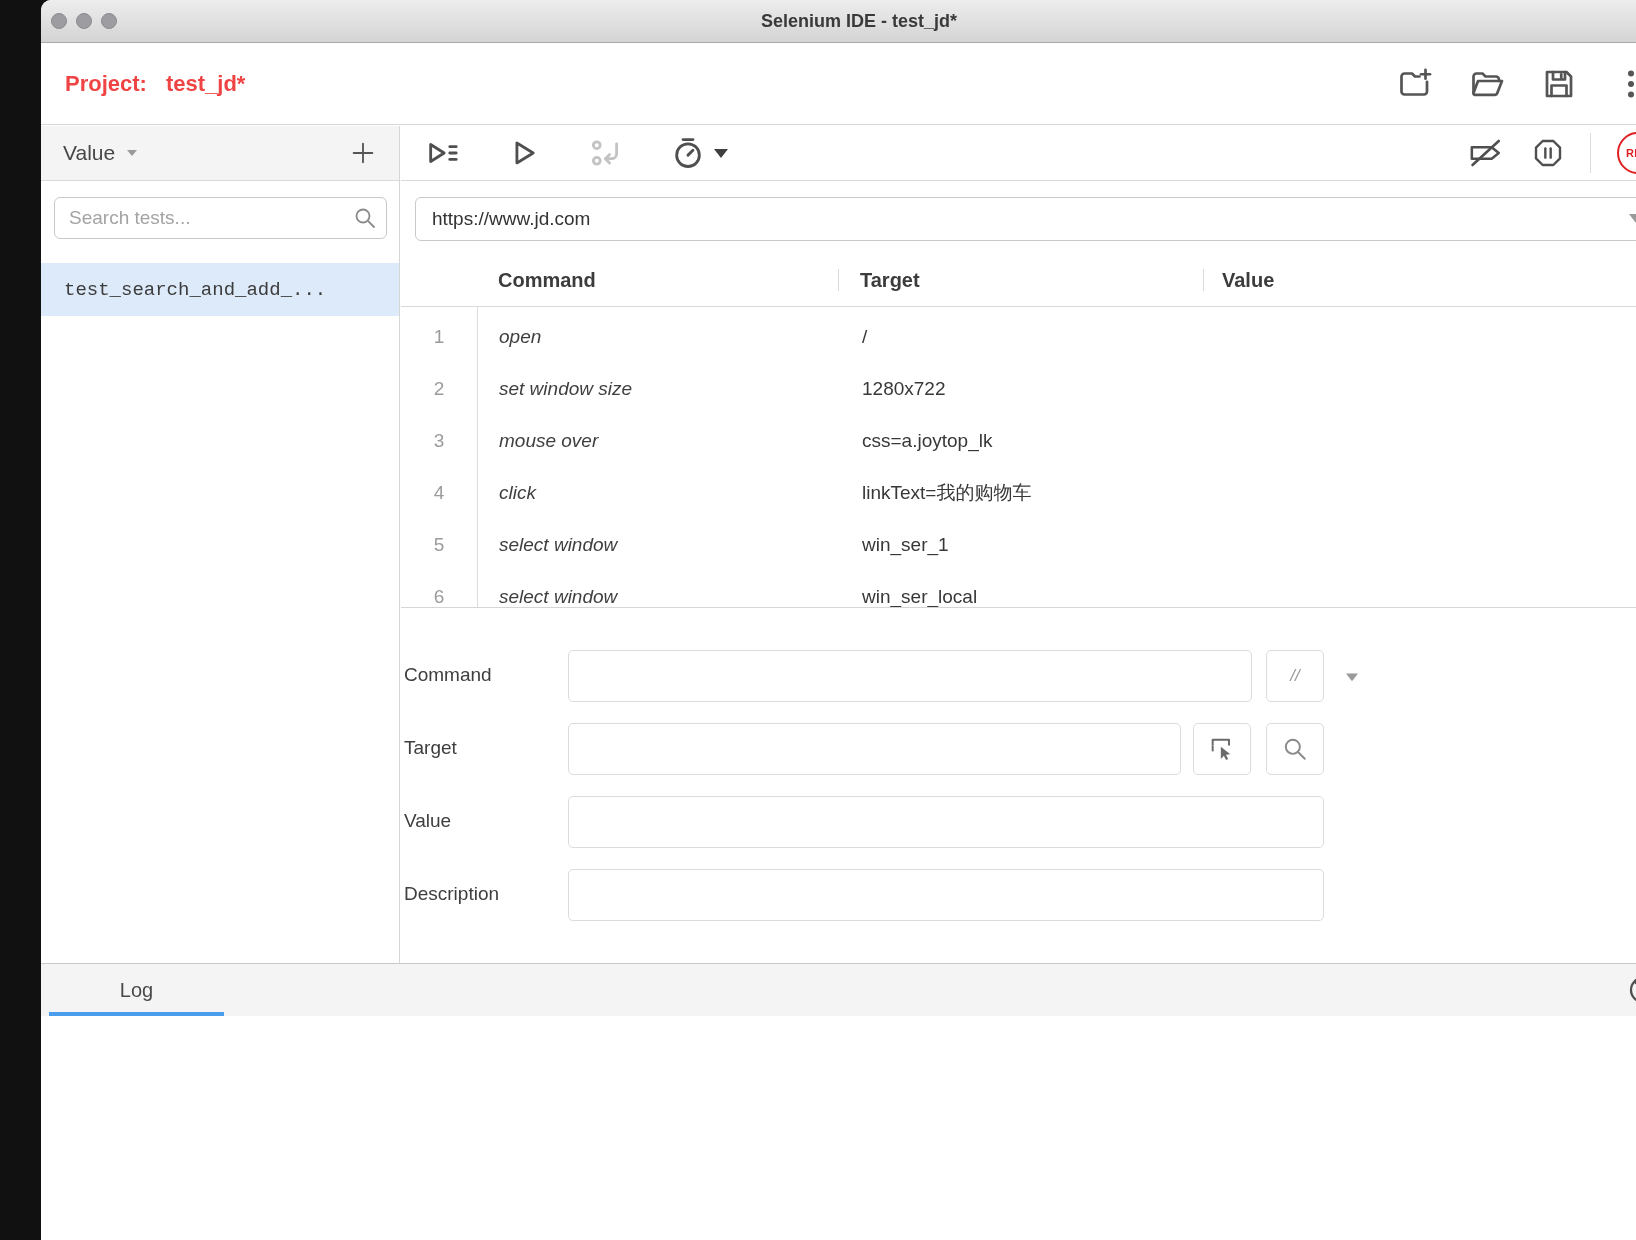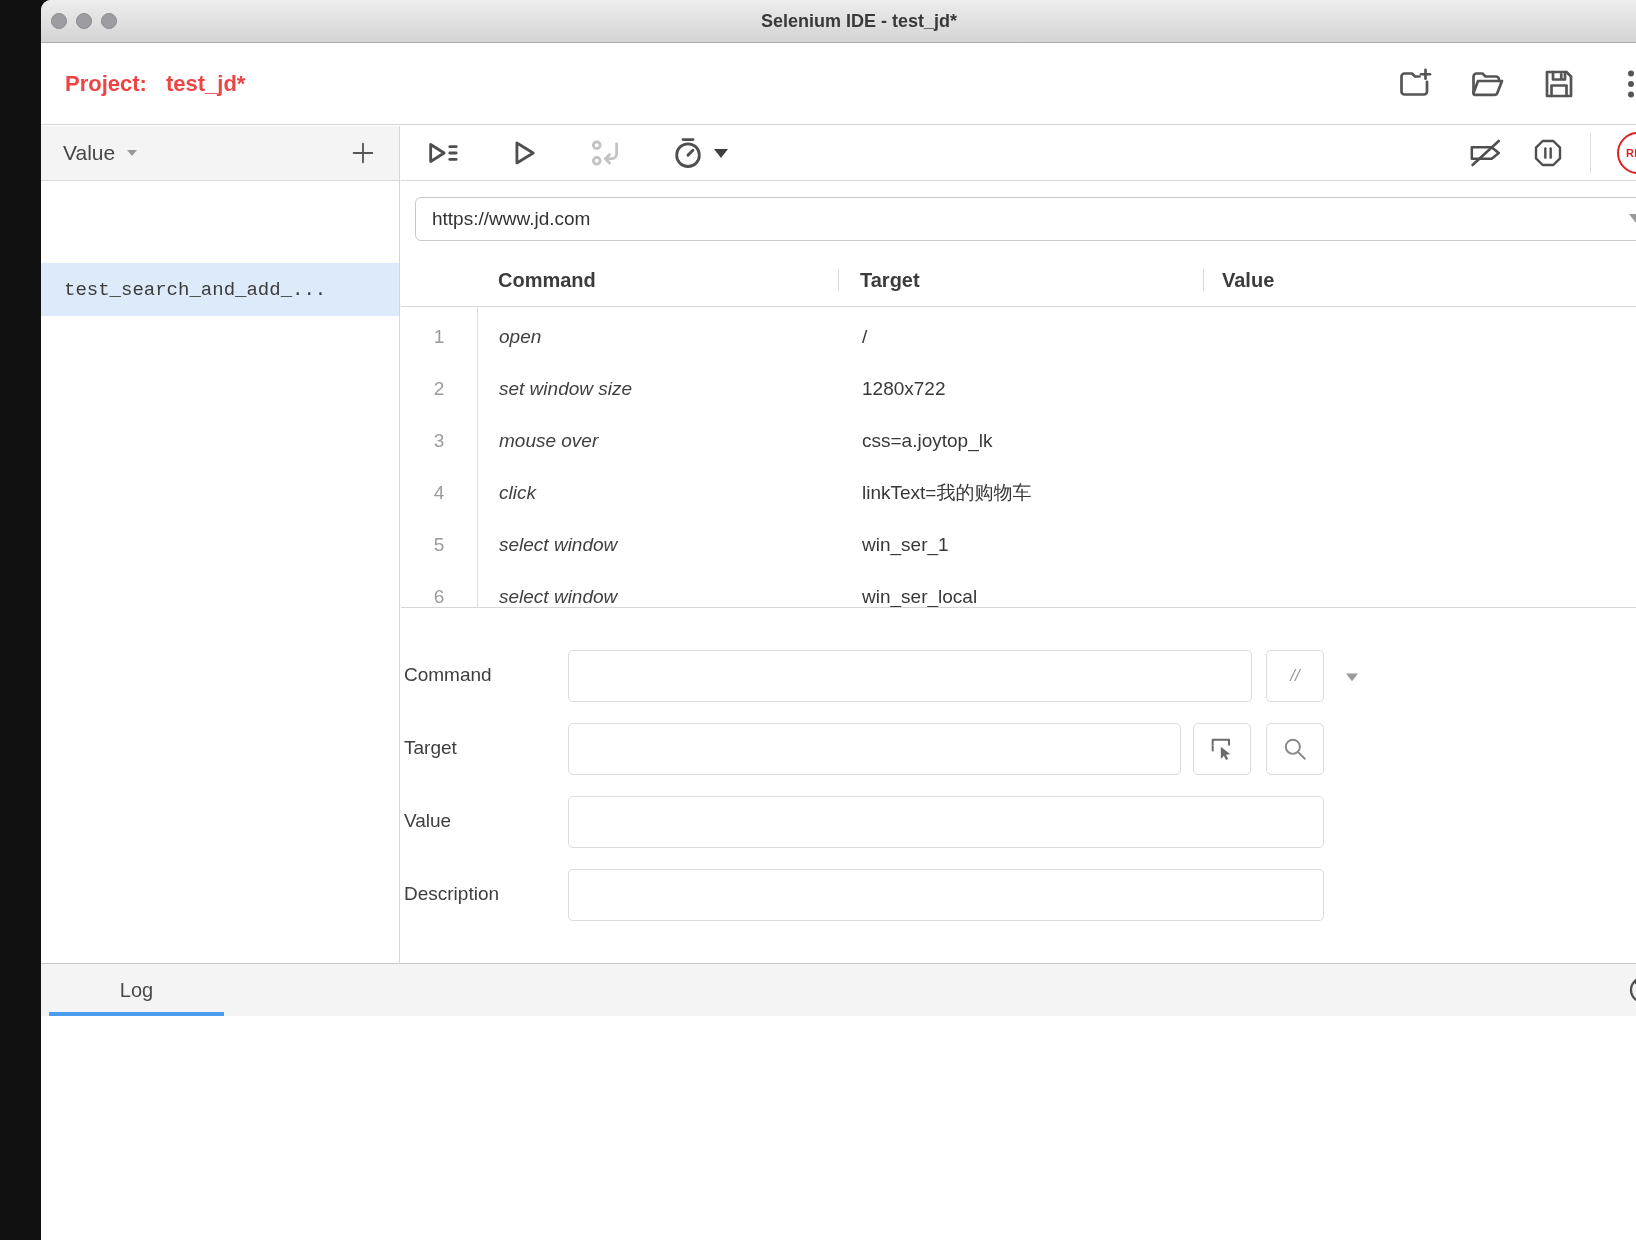--- a/index.html
+++ b/index.html
@@ -182,20 +182,29 @@
             </svg>
         </span>
       </div>
       <span class="ico tests-plus">
         <svg width="28" height="28" viewBox="0 0 24 24" stroke="#555" stroke-width="1.6" fill="none" stroke-linecap="round">
           <path d="M12 4v16"></path>
             <path d="M4 12h16"></path>
         </svg>
       </span>
     </div>
+    <div class="search-wrap">
+      <input class="search-input" type="text" placeholder="Search tests..." style="">
+      <span class="ico search-glass">
+        <svg width="24" height="24" viewBox="0 0 24 24" stroke="#8a8a8a" stroke-width="1.8" fill="none" stroke-linecap="round">
+          <circle cx="10" cy="10" r="6.5"></circle>
+            <path d="M15.2 15.2 L21 21"></path>
+        </svg>
+      </span>
+    </div>
     <div class="test-item">
       <span class="test-item-label">test_search_and_add_...</span>
     </div>
   </div>
 
   <div class="toolbar">
     <div class="tb-left">
       <span class="ico tbtn">
         <svg width="34" height="34" viewBox="0 0 24 24" stroke="#4f4f4f" stroke-width="2" fill="none" stroke-linejoin="round" stroke-linecap="round">
           <path d="M4 6v12l9.5-6z"></path>

